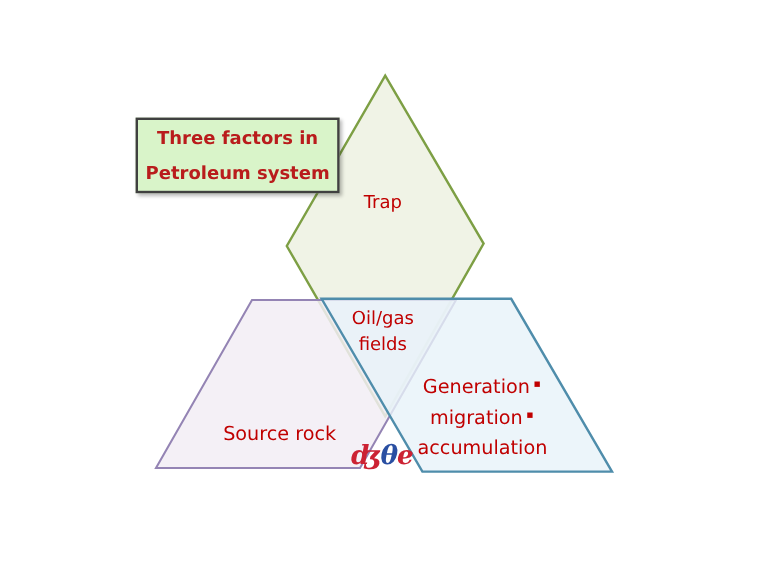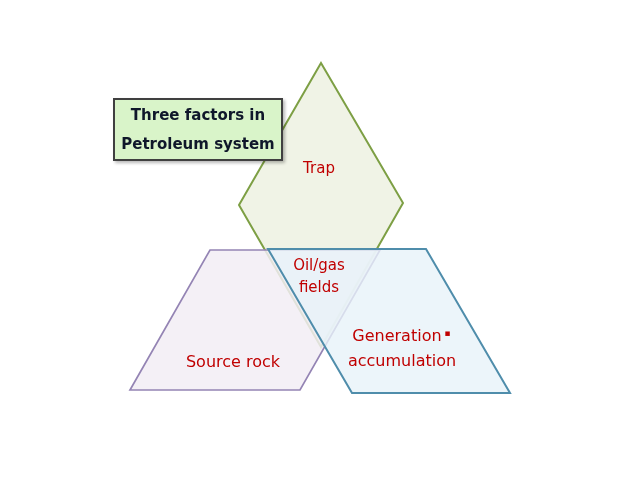--- a/index.html
+++ b/index.html
@@ -20,21 +20,21 @@
 
   .tick {
     font-size:9px; vertical-align:5px; margin-left:3px; letter-spacing:1px;
   }
 
   #factor-box {
     position:absolute; left:113px; top:98px; width:170px; height:63px;
     box-sizing:border-box; background:#d9f4c9; border:2px solid #404040;
     box-shadow:2px 2px 3px rgba(0,0,0,0.28);
     display:flex; flex-direction:column; justify-content:space-around;
-    align-items:center; color:#0f172a; font-weight:bold; font-size:15px;
+    align-items:center; color:#b91c1c; font-weight:bold; font-size:15px;
     text-align:center;
   }
   #factor-box .box-line { white-space:nowrap; }
 
   #watermark {
     position:absolute; left:318px; top:380px; transform:translate(-50%,-50%);
     font-family:"DejaVu Serif","Liberation Serif",serif;
     font-style:italic; font-weight:bold; font-size:22px; white-space:nowrap;
     letter-spacing:-1px;
   }
@@ -64,17 +64,19 @@
 
   <div id="overlap-label" class="red-label">
     <div>Oil/gas</div>
     <div>fields</div>
   </div>
 
   <div id="source-label" class="red-label">Source rock</div>
 
   <div id="generation-label" class="red-label">
     <div><span>Generation</span><span class="tick">▪</span></div>
+    <div><span>migration</span><span class="tick">▪</span></div>
     <div>accumulation</div>
   </div>
 
+  <div id="watermark"><span class="wm-red">ʤ</span><span class="wm-blue">θ</span><span class="wm-red">e</span></div>
 
 </div>
 
 </body></html>

